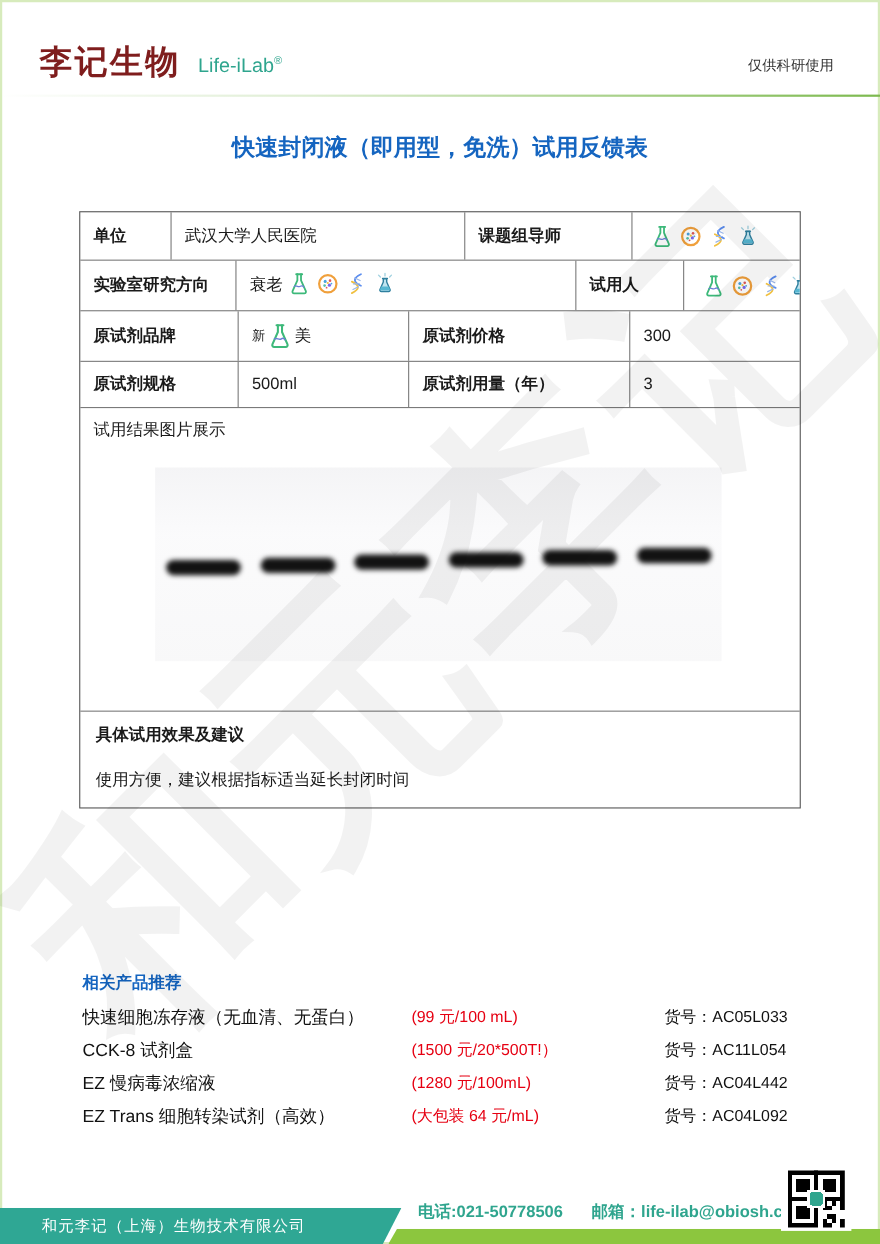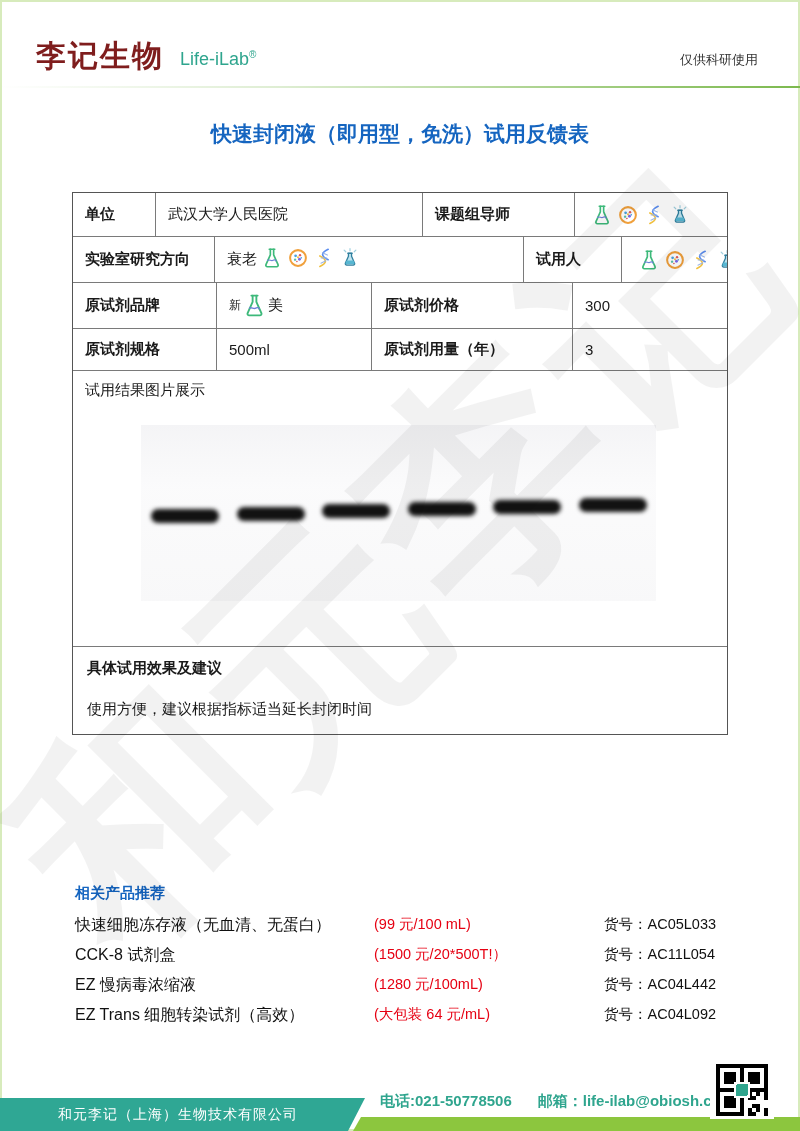--- a/index.html
+++ b/index.html
@@ -51,21 +51,21 @@
   .products{position:absolute;left:0;top:884px;width:800px;}
   .prod-heading{position:absolute;left:75px;top:0;font-size:15px;font-weight:bold;color:#1565c0;}
   .prod-row{position:absolute;left:0;width:800px;height:30px;}
   .prod-name{position:absolute;left:75px;top:0;font-size:16px;color:#111;}
   .prod-price{position:absolute;left:374px;top:0;font-size:14.5px;color:#e60012;}
   .prod-code{position:absolute;left:604px;top:0;font-size:14.5px;color:#111;}
   
   .footer-band{position:absolute;left:0;top:1098px;width:372px;height:33px;background:#2fa794;
     clip-path:polygon(0 0,365px 0,348px 100%,0 100%);
     display:flex;align-items:center;}
-  .footer-company{color:#fff;font-size:14px;padding-left:58px;letter-spacing:1px;}
+  .footer-company{color:#fff;font-size:14px;padding-left:38px;letter-spacing:1px;}
   .footer-strip{position:absolute;left:353px;top:1117px;width:447px;height:14px;background:#8cc63e;
     clip-path:polygon(8px 0,100% 0,100% 100%,0 100%);}
   .footer-contact{position:absolute;left:380px;top:1092px;font-size:15px;font-weight:bold;color:#2fa58e;white-space:nowrap;}
   .footer-contact .gap{display:inline-block;width:26px;}
   .qr-box{position:absolute;left:710px;top:1061px;width:64px;height:58px;background:#fff;
     display:flex;align-items:center;justify-content:center;z-index:6;}
 </style>
 </head>
 <body>
 

